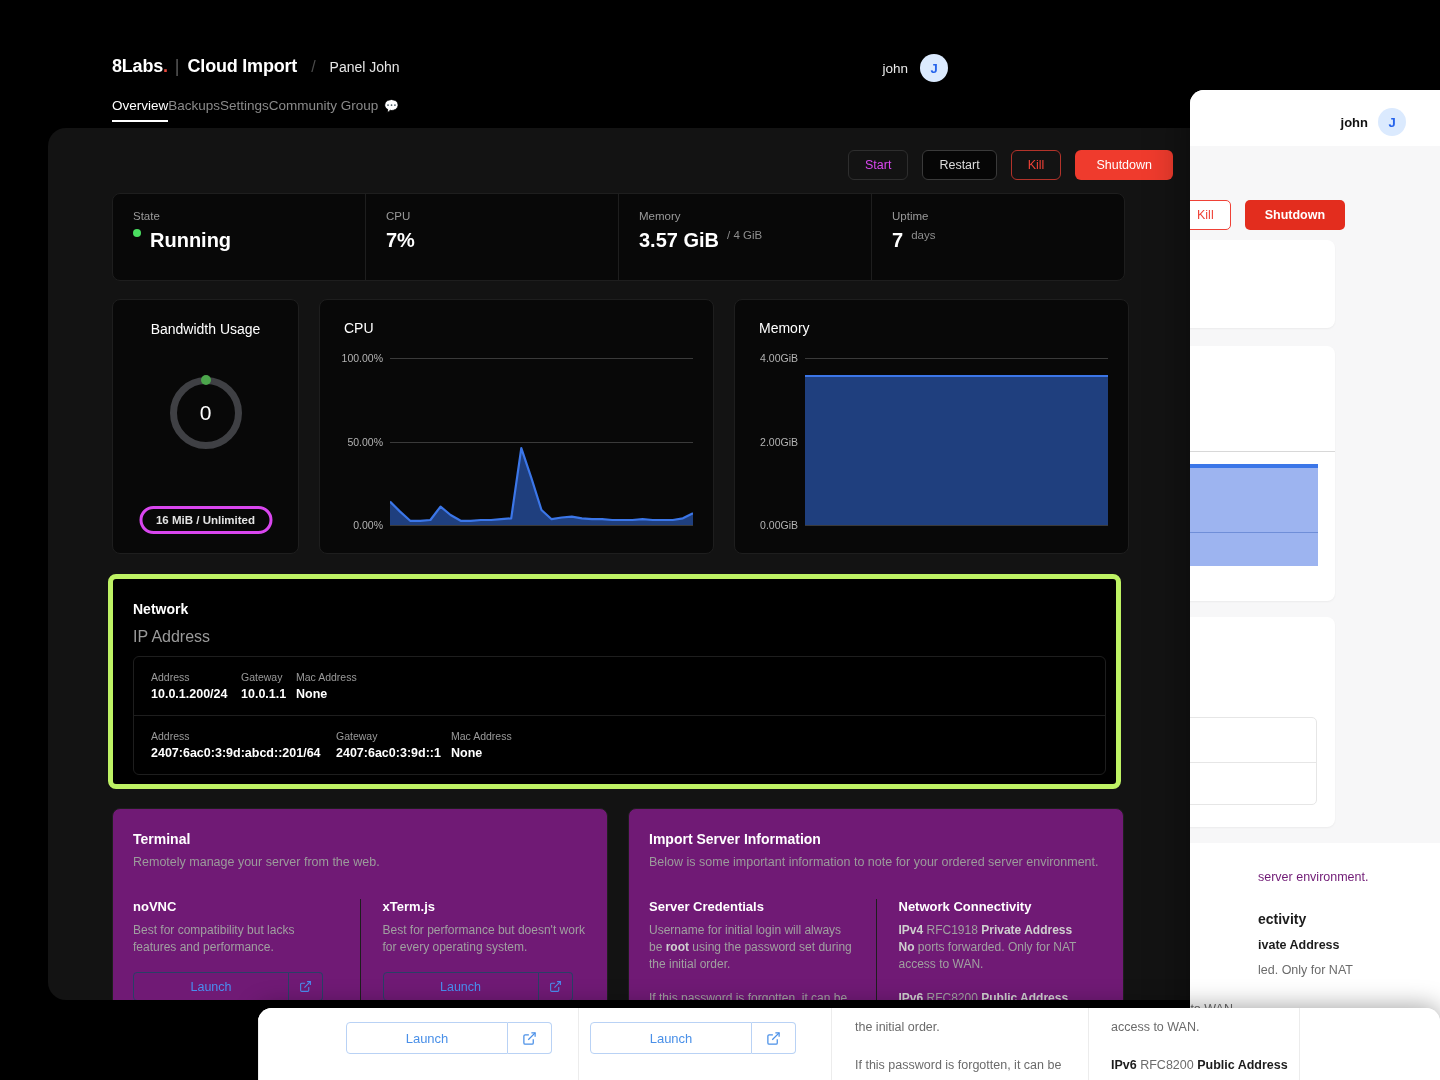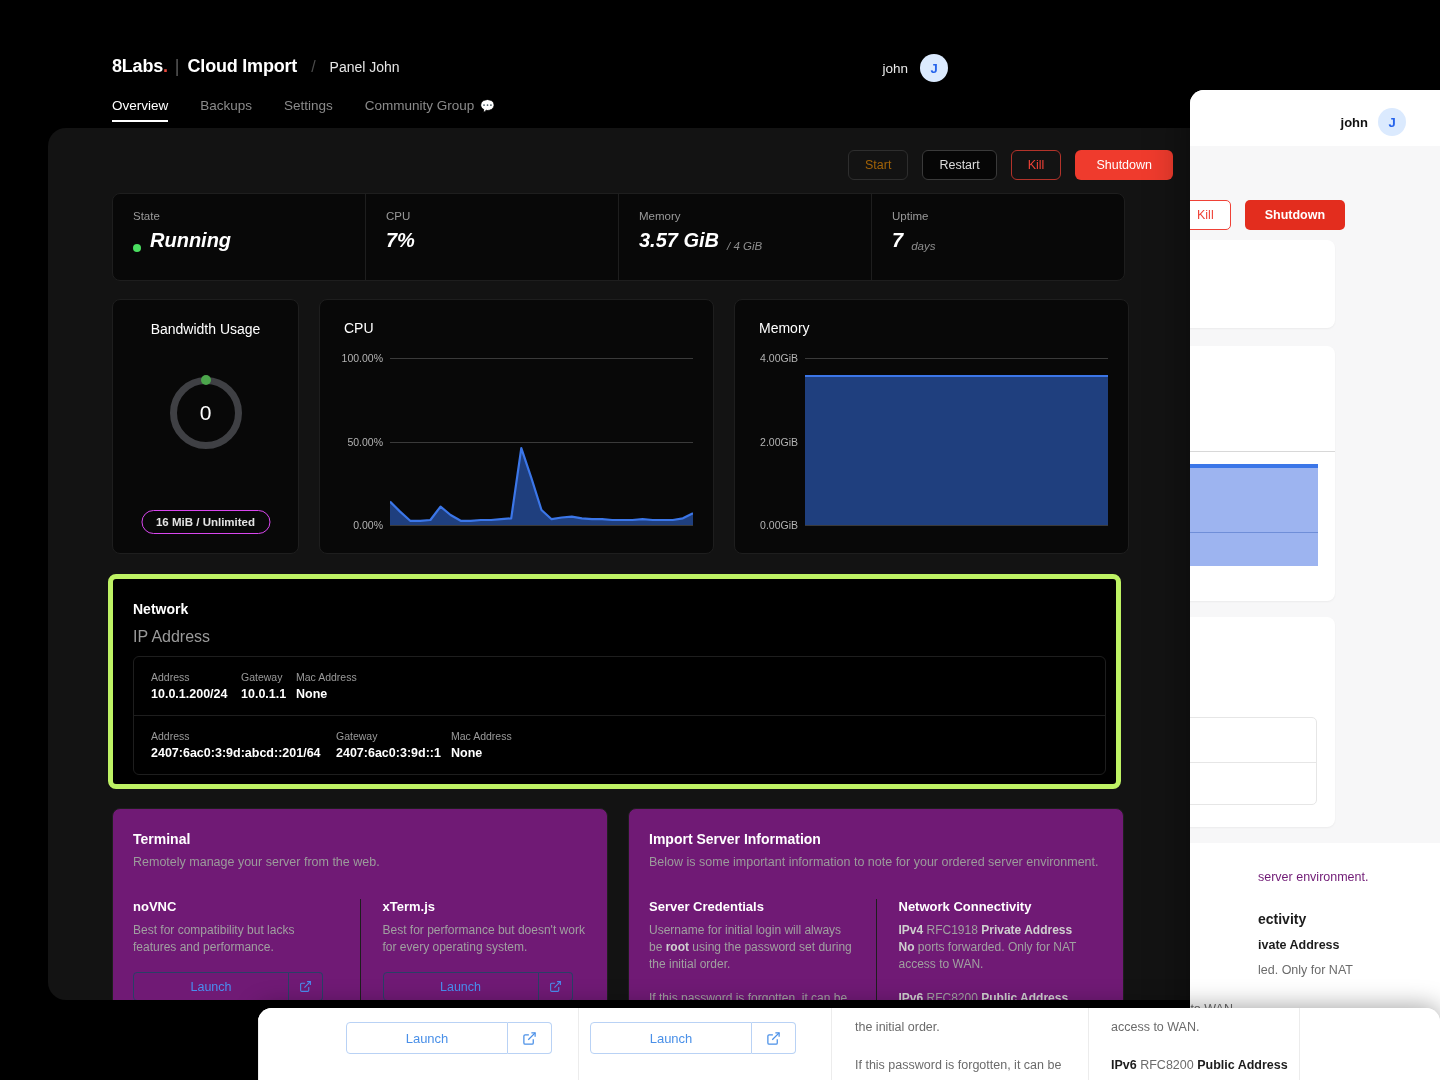--- a/index.html
+++ b/index.html
@@ -19,67 +19,67 @@
   .brand-sep { color:#5a5a5a; font-weight:400; margin:0 8px 0 7px; font-size:18px; }
   .brand-2 { font-size:18px; font-weight:700; color:#fff; letter-spacing:-0.2px;}
   .slash { color:#4a4a4a; margin:0 14px; font-size:16px; }
   .crumb { font-size:14px; color:#e6e6e6; font-weight:400; }
 
   .user-row { position:absolute; right:0px; top:54px; display:flex; align-items:center; gap:12px; }
   .user-name { font-size:13.5px; color:#e9e9e9; }
   .avatar { width:28px; height:28px; border-radius:50%; background:#dbeafe; color:#2563eb;
             font-size:13px; font-weight:600; display:flex; align-items:center; justify-content:center; }
 
-  .tabs { position:absolute; left:112px; top:98px; display:flex; gap:32px; align-items:center; }
+  .tabs { position:absolute; left:112px; top:98px; display:flex; align-items:center; }
   .tab { font-size:13.5px; color:#8a8a8a; padding-bottom:9px; position:relative; cursor:pointer; white-space:nowrap; }
   .tab.active { color:#fff; }
   .tab.active::after { content:""; position:absolute; left:0; right:0; bottom:0; height:2px; background:#fff; }
   .tab .chat { margin-left:6px; font-size:12px; }
 
   
   .panel {
     position:absolute; left:48px; top:128px; width:1152px; height:872px;
     background:#131313; border-radius:18px 0 0 18px; overflow:hidden;
   }
   .panel-inner { position:relative; width:1152px; }
 
   .actions { position:absolute; right:27px; top:22px; display:flex; gap:14px; align-items:center; }
   .btn { height:30px; border-radius:6px; font-size:12.5px; display:flex; align-items:center;
          justify-content:center; padding:0 16px; cursor:pointer; border:1px solid transparent;}
-  .btn-start { color:#a16207; border-color:#2e2e2e; background:transparent; }
+  .btn-start { color:#d946ef; border-color:#2e2e2e; background:transparent; }
   .btn-restart { color:#dcdcdc; border-color:#3a3a3a; background:#060606; }
   .btn-kill { color:#ef4136; border-color:#b3332a; background:transparent; }
   .btn-shutdown { color:#fff; background:#ef3b2d; padding:0 20px; }
 
   
   .stats { position:absolute; left:64px; top:65px; width:1013px; height:88px;
            background:#080808; border:1px solid #1e1e1e; border-radius:8px; display:flex; }
   .stat { flex:1; padding:16px 20px; border-right:1px solid #1e1e1e; }
   .stat:last-child { border-right:none; }
   .stat-label { font-size:11.5px; color:#9a9a9a; margin-bottom:7px; }
-  .stat-val { font-size:20px; font-weight:700; color:#fff; display:flex; align-items:flex-end;font-style:italic; }
+  .stat-val { font-size:20px; font-weight:700; color:#fff; display:flex; align-items:flex-start; }
   .green-dot { width:8px; height:8px; border-radius:50%; background:#4ade60; margin-right:9px; }
   .stat-sub { font-size:11.5px; color:#8e8e8e; font-weight:400; margin-left:8px; }
 
   
   .cards { position:absolute; left:64px; top:171px; display:flex; gap:20px; }
   .card { background:#080808; border:1px solid #1e1e1e; border-radius:8px; }
   .card-bw { width:187px; height:255px; position:relative; }
   .card-chart { width:395px; height:255px; position:relative; }
   .card-title { font-size:14px; font-weight:400; color:#fff; }
 
   .bw-title { position:absolute; top:21px; left:0; right:0; text-align:center; }
   .ring-wrap { position:absolute; top:77px; left:50%; transform:translateX(-50%); width:72px; height:72px; }
   .ring { width:72px; height:72px; border-radius:50%; border:7px solid #3f4044; box-sizing:border-box; }
   .ring-dot { position:absolute; top:-2px; left:50%; transform:translateX(-50%); width:10px; height:10px;
               border-radius:50%; background:#4ca64c; }
   .ring-num { position:absolute; inset:0; display:flex; align-items:center; justify-content:center;
               font-size:21px; color:#fff; font-weight:400; }
   .bw-pill { position:absolute; bottom:19px; left:50%; transform:translateX(-50%);
-             border:1px solid #d946ef; border-radius:14px; padding:5px 14px; font-size:11.5px;
+             border:3px solid #d946ef; border-radius:14px; padding:5px 14px; font-size:11.5px;
              color:#e4e4e4; font-weight:700; white-space:nowrap; }
 
   .chart-title { position:absolute; top:20px; left:24px; }
   .plot { position:absolute; left:70px; top:58px; width:303px; height:167px; }
   .ylab { position:absolute; right:100%; margin-right:7px; transform:translateY(-50%);
           font-size:10.5px; color:#b3b3b3; white-space:nowrap; }
   .grid { position:absolute; left:0; right:0; height:1px; background:#3a3a3a; }
 
   
   .network { position:absolute; left:60px; top:446px; width:1013px; height:215px;

